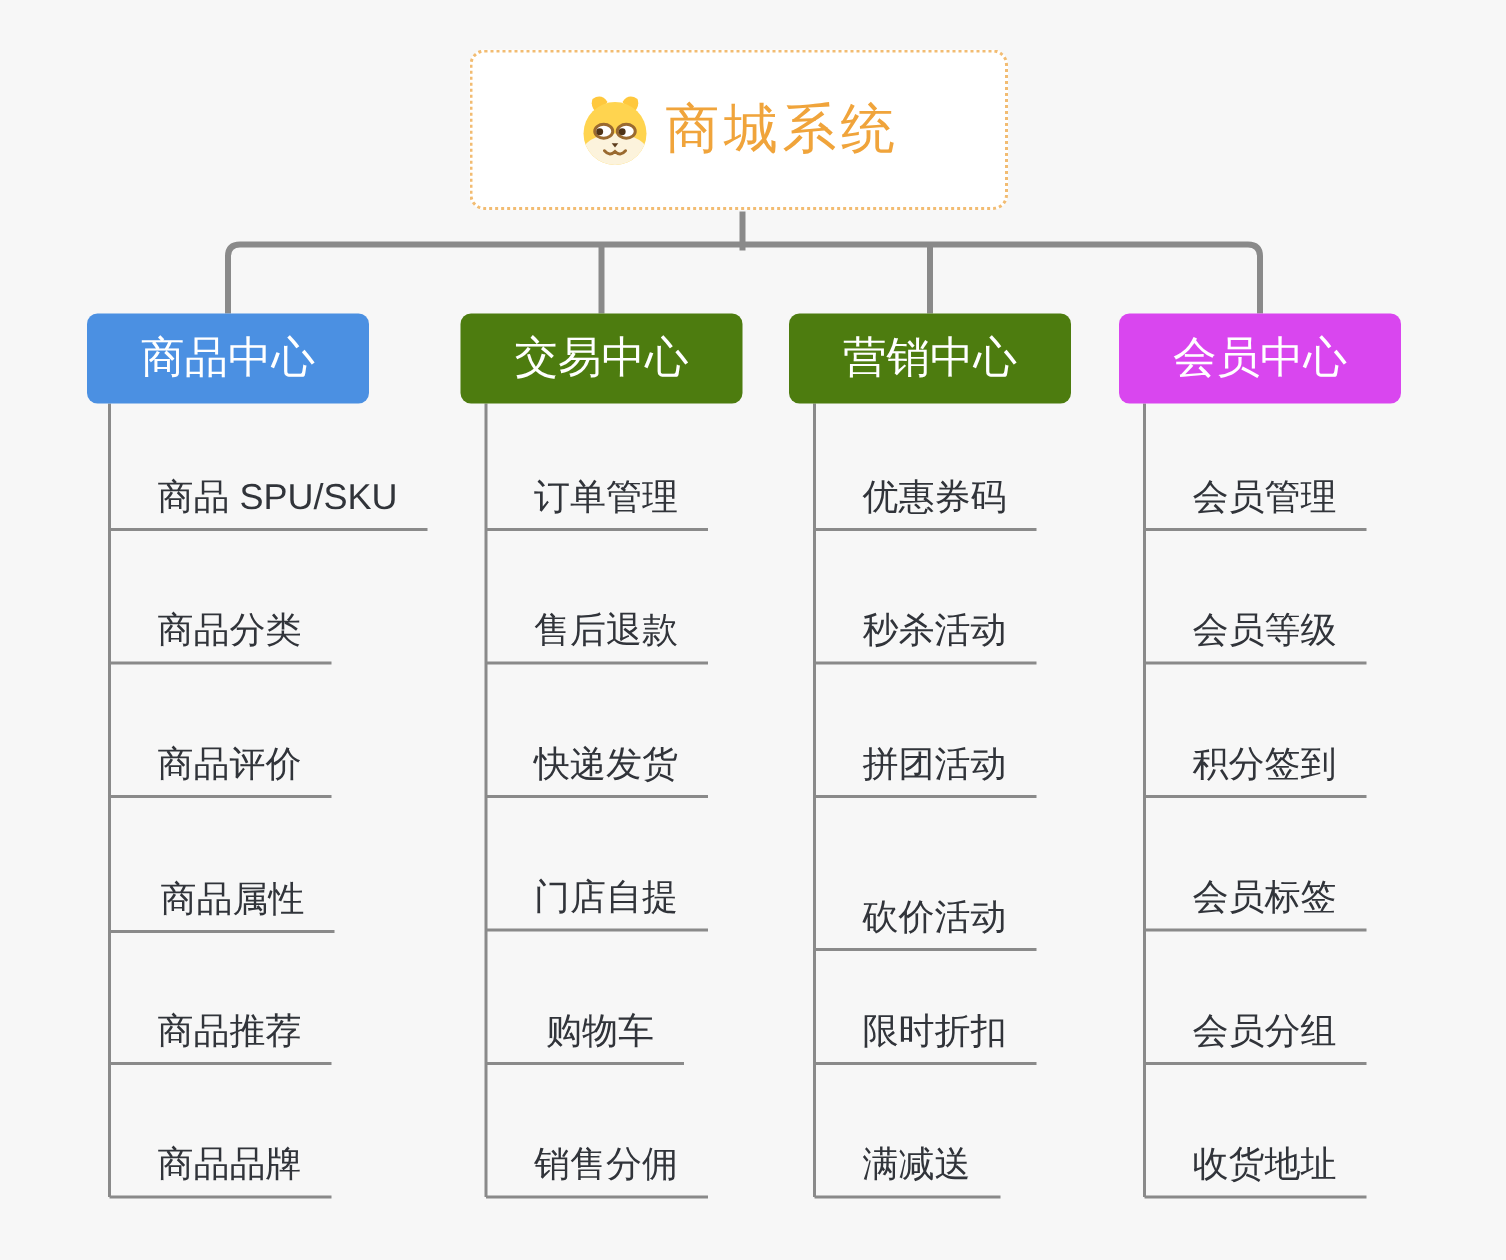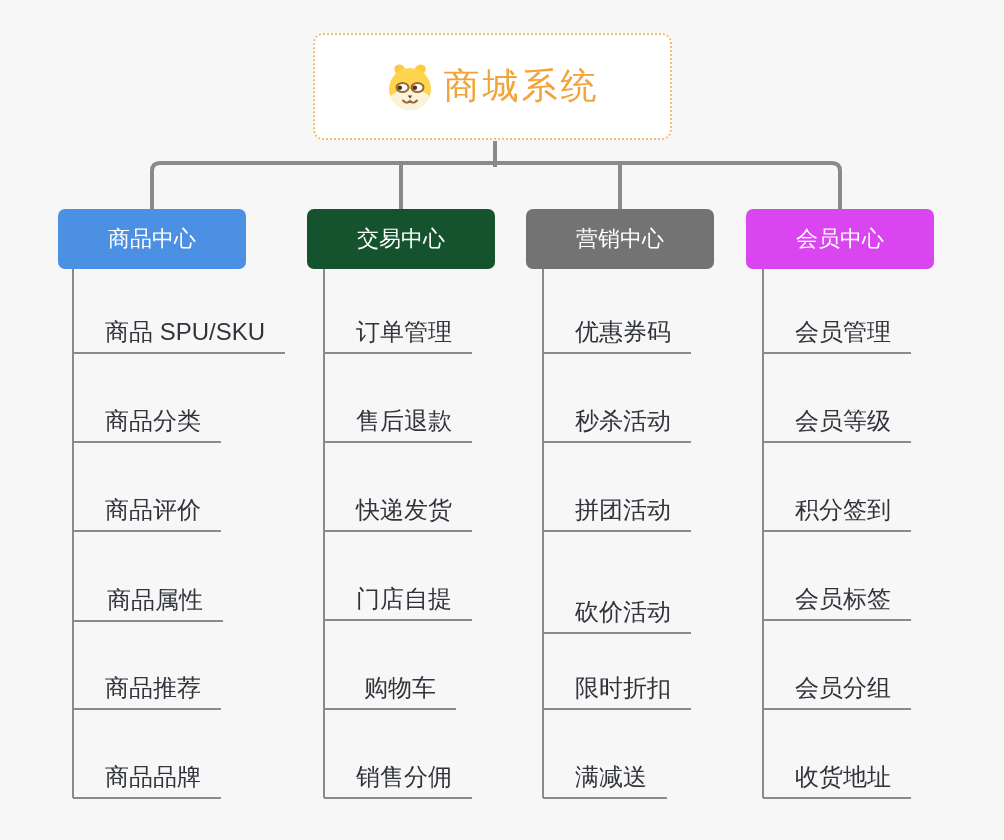--- a/index.html
+++ b/index.html
@@ -42,21 +42,21 @@
     position:absolute;
     top:209px;
     width:188px;height:60px;
     border-radius:7px;
     display:flex;
     align-items:center;
     justify-content:center;
   }
   .branch-label{
     color:var(--node-text,#FFFFFF);
-    font-size:22px;
+    font-size:29px;
     white-space:nowrap;
   }
   .leaf-node{
     position:absolute;
     box-sizing:content-box;
     font-size:24px;
     line-height:32px;
     color:var(--item-text,#31343A);
     padding:0 20px 4px 32px;
     border-bottom:2px solid var(--connector,#8A8A8A);
@@ -102,30 +102,30 @@
   <div id="nodes">
       <div class="branch-node" style="left: 58px; background: rgb(75, 144, 226);">
         <span class="branch-label">商品中心</span>
       </div>
       <div class="leaf-node" style="left: 73px; top: 316px;">商品 SPU/SKU</div>
       <div class="leaf-node" style="left: 73px; top: 405px;">商品分类</div>
       <div class="leaf-node" style="left: 73px; top: 494px;">商品评价</div>
       <div class="leaf-node" style="left: 73px; top: 584px; padding-left: 34px;">商品属性</div>
       <div class="leaf-node" style="left: 73px; top: 672px;">商品推荐</div>
       <div class="leaf-node" style="left: 73px; top: 761px;">商品品牌</div>
-      <div class="branch-node" style="left: 307px; background: #14532d;">
+      <div class="branch-node" style="left: 307px; background: #4d7c0f;">
         <span class="branch-label">交易中心</span>
       </div>
       <div class="leaf-node" style="left: 324px; top: 316px;">订单管理</div>
       <div class="leaf-node" style="left: 324px; top: 405px;">售后退款</div>
       <div class="leaf-node" style="left: 324px; top: 494px;">快递发货</div>
       <div class="leaf-node" style="left: 324px; top: 583px;">门店自提</div>
       <div class="leaf-node" style="left: 324px; top: 672px; padding-left: 40px;">购物车</div>
       <div class="leaf-node" style="left: 324px; top: 761px;">销售分佣</div>
-      <div class="branch-node" style="left: 526px; background: #737373;">
+      <div class="branch-node" style="left: 526px; background: #4d7c0f;">
         <span class="branch-label">营销中心</span>
       </div>
       <div class="leaf-node" style="left: 543px; top: 316px;">优惠券码</div>
       <div class="leaf-node" style="left: 543px; top: 405px;">秒杀活动</div>
       <div class="leaf-node" style="left: 543px; top: 494px;">拼团活动</div>
       <div class="leaf-node" style="left: 543px; top: 596px;">砍价活动</div>
       <div class="leaf-node" style="left: 543px; top: 672px;">限时折扣</div>
       <div class="leaf-node" style="left: 543px; top: 761px;">满减送</div>
       <div class="branch-node" style="left: 746px; background: #d946ef; text-align: right;">
         <span class="branch-label">会员中心</span>

